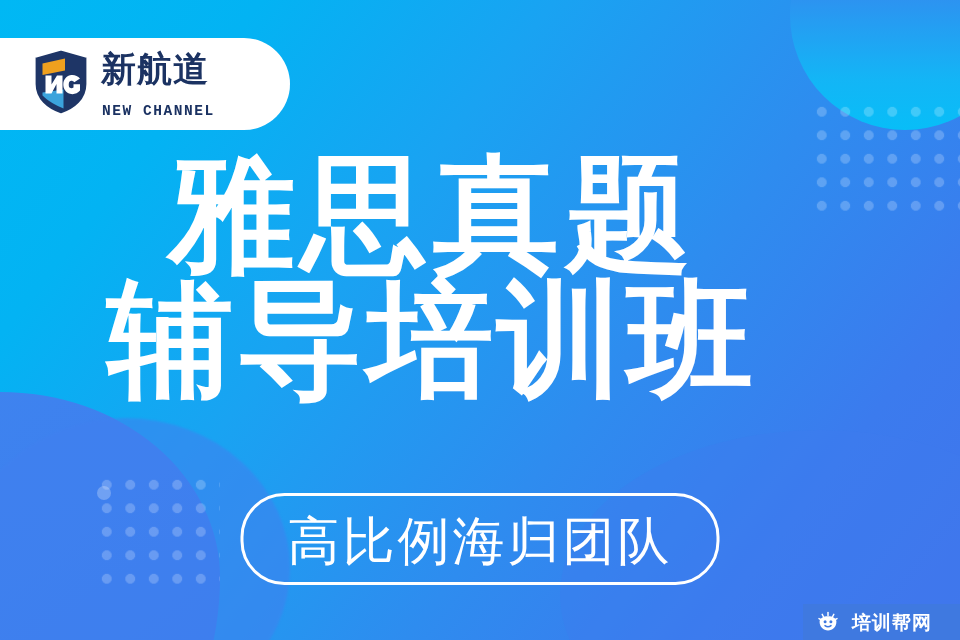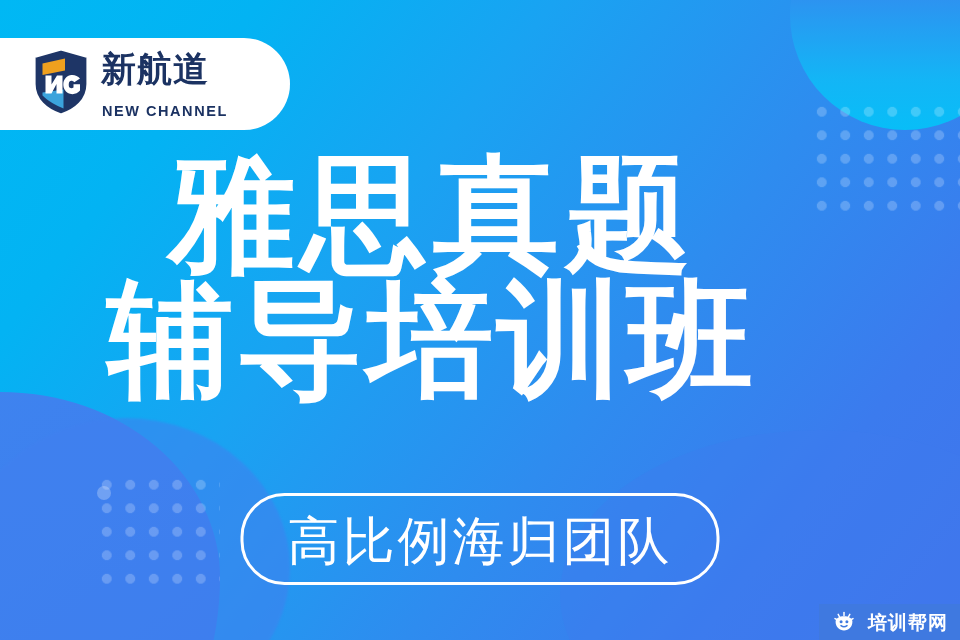--- a/index.html
+++ b/index.html
@@ -137,20 +137,21 @@
     letter-spacing: 1px;
     line-height: 1.02;
   }
   .logo-en {
     font-size: 14.5px;
     font-weight: 700;
     color: #1b3262;
     letter-spacing: 1.55px;
     line-height: 1;
     padding-left: 1px;
+    font-family: Liberation Mono, monospace;
   }
 
   
   .headline {
     position: absolute;
     left: 0;
     top: 152px;
     width: 860px;
     text-align: center;
   }
@@ -201,21 +202,21 @@
   
   .watermark {
     position: absolute;
     right: 0px;
     bottom: 0px;
     height: 36px;
     background: #3f79e0;
     display: flex;
     align-items: center;
     gap: 13px;
-    padding: 0 12px 0 14px;
+    padding: 0 28px 0 14px;
   }
   .wm-icon { width: 22px; height: 22px; flex: none; display: block; }
   .wm-text {
     font-family: "DejaVu Sans", "Liberation Sans", sans-serif;
     font-size: 19px;
     font-weight: 700;
     color: #ffffff;
     letter-spacing: 1px;
     line-height: 1;
     white-space: nowrap;

